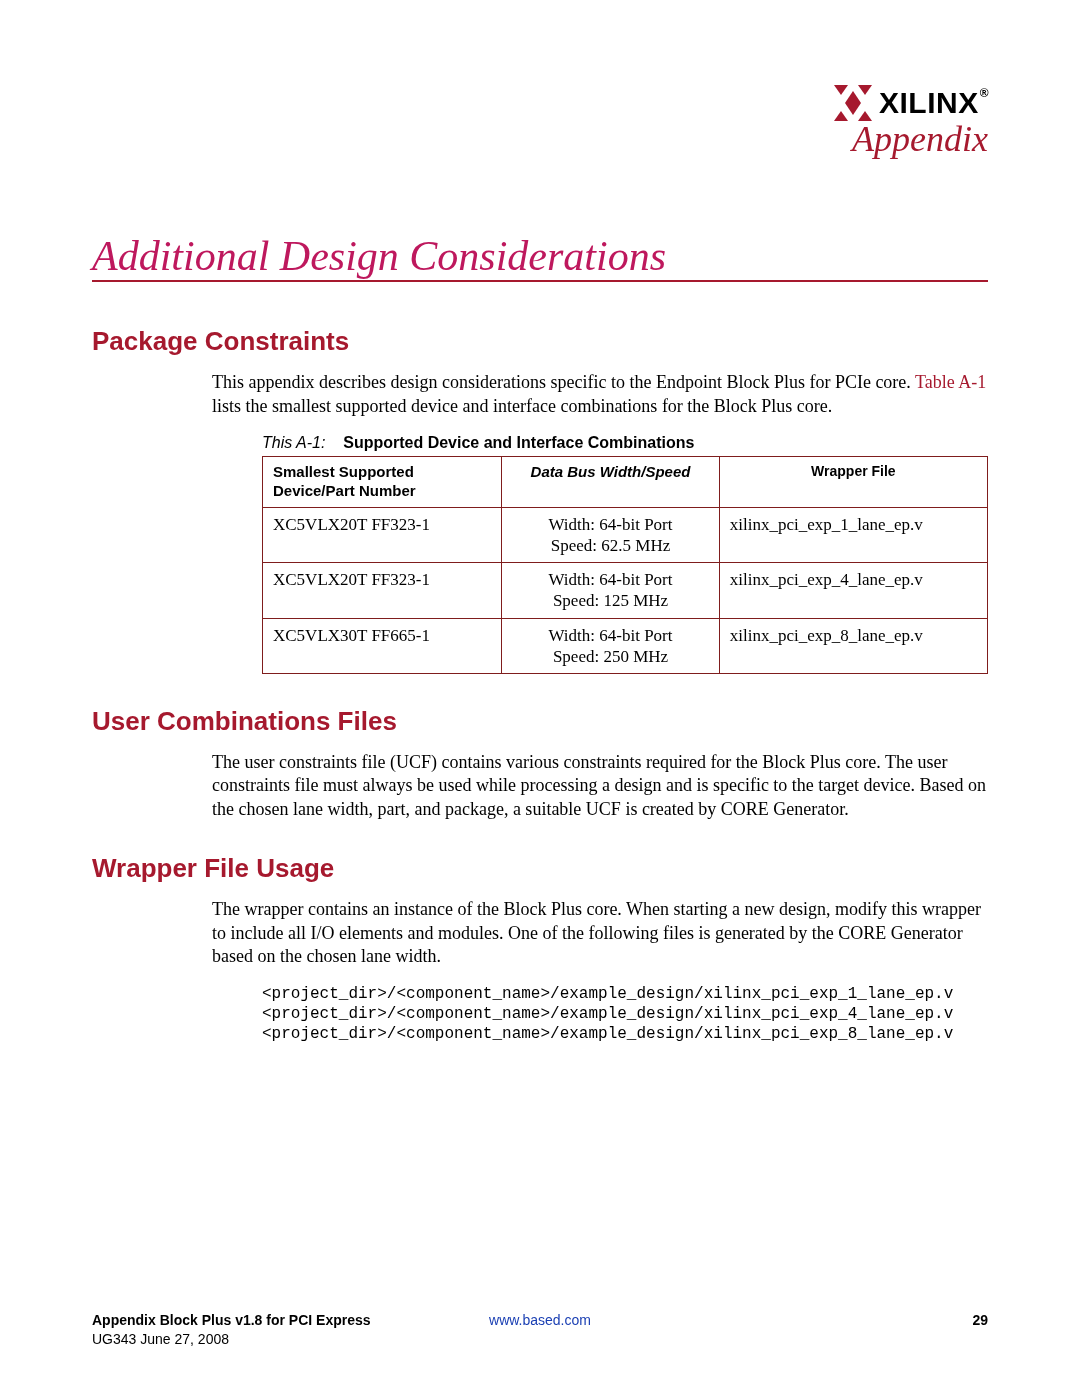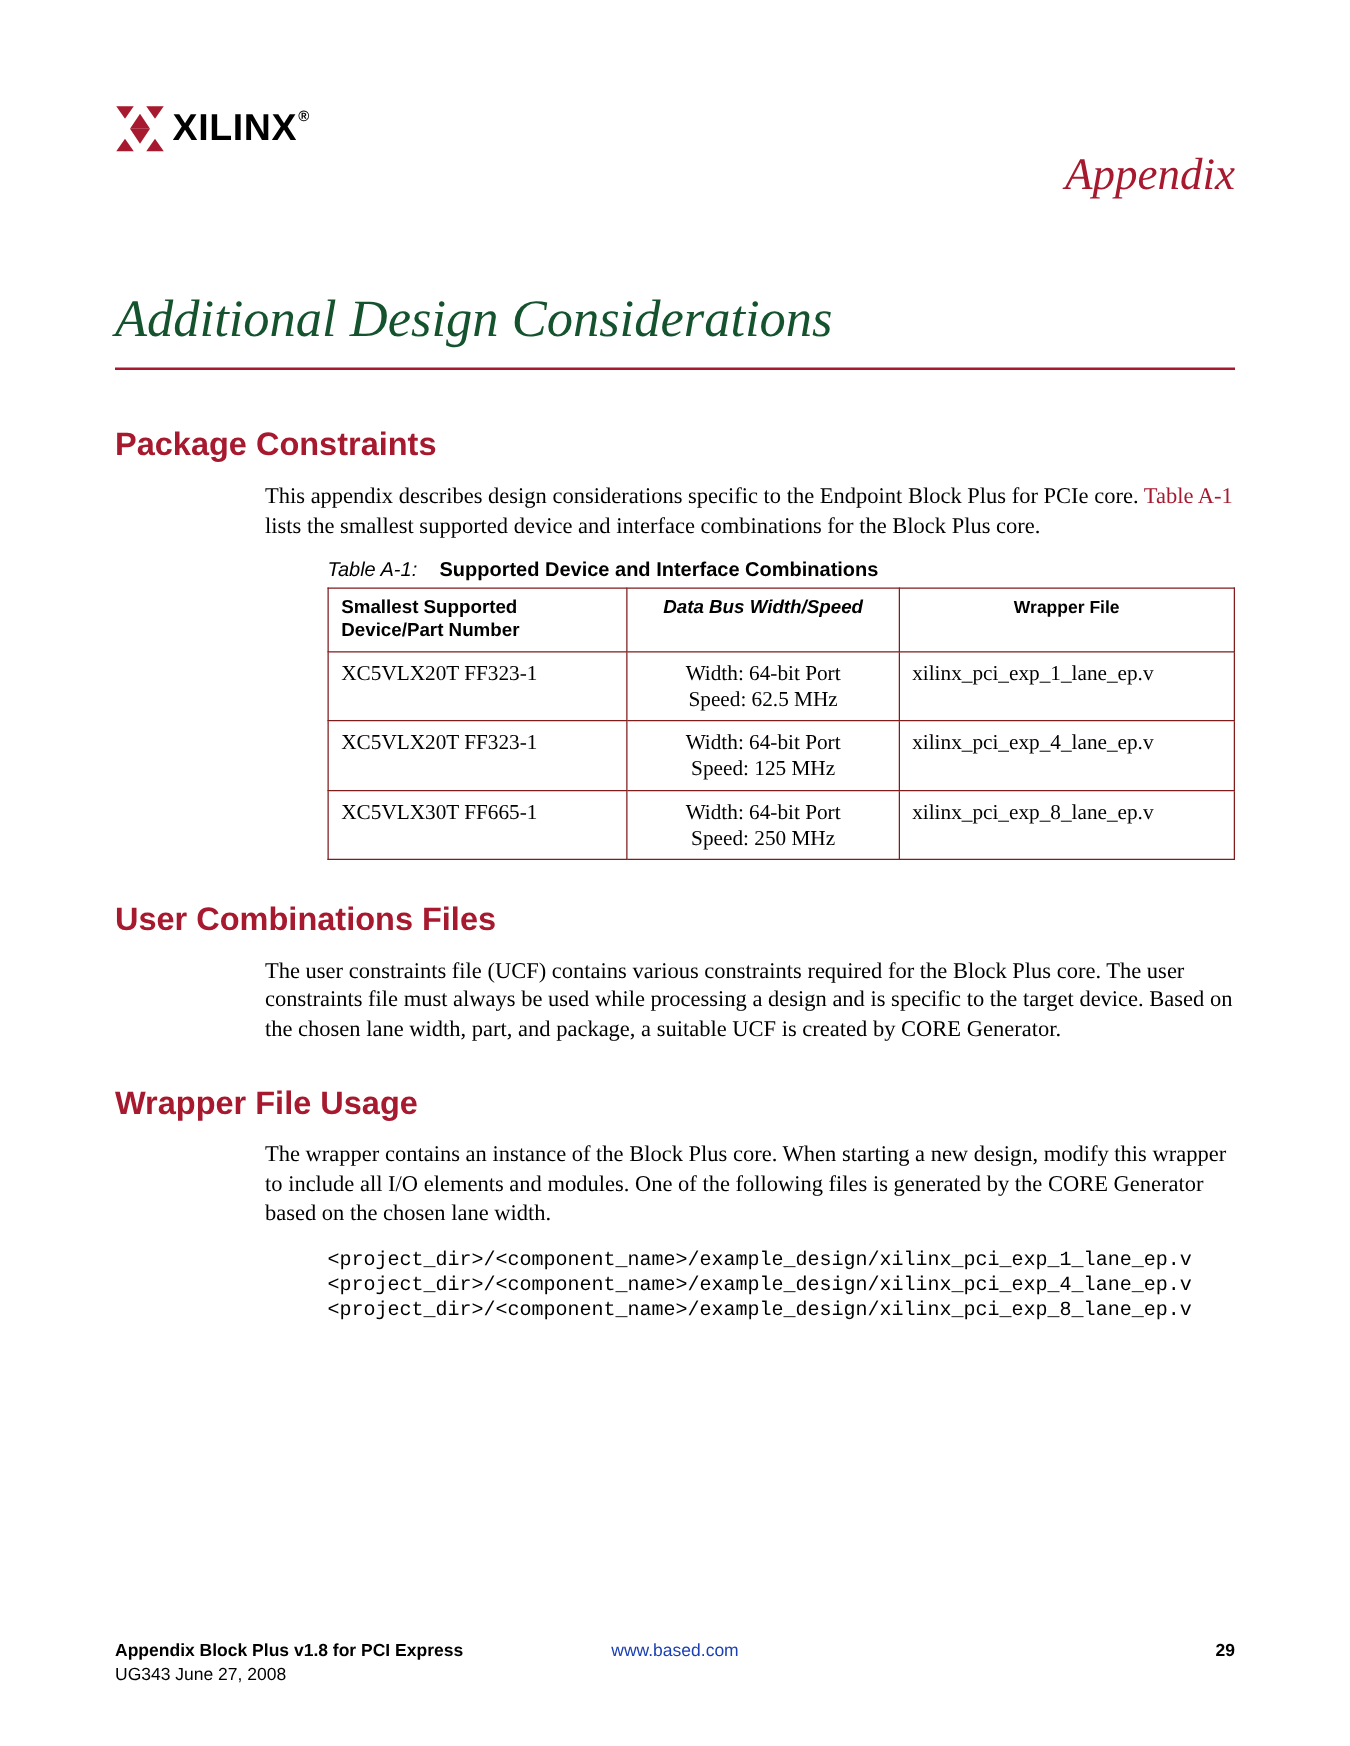--- a/index.html
+++ b/index.html
@@ -5,21 +5,21 @@
   * { box-sizing: border-box; margin: 0; padding: 0; }
   html, body { width: 1080px; background: #fff; }
   body {
     font-family: "Book Antiqua", Palatino, "Palatino Linotype", Georgia, serif;
     color: #000;
     padding: 84px 92px 40px 92px;
     position: relative;
     min-height: 1397px;
   }
 
-  .logo-row { height: 44px; margin-bottom: 10px; }
+  .logo-row { height: 44px; margin-bottom: 10px; text-align: right; }
   .logo { display: inline-block; vertical-align: top; }
   .brand {
     display: inline-block;
     font-family: Arial, Helvetica, sans-serif;
     font-weight: 700;
     font-size: 30px;
     letter-spacing: 0.5px;
     vertical-align: top;
     line-height: 38px;
     margin-left: 2px;
@@ -41,25 +41,25 @@
     font-family: "Book Antiqua", Palatino, "Palatino Linotype", Georgia, serif;
     color: #a6192e;
     font-size: 36px;
     margin-top: -20px;
     margin-bottom: 72px;
   }
 
   .chapter-title {
     font-style: italic;
     font-family: "Book Antiqua", Palatino, "Palatino Linotype", Georgia, serif;
-    color: #14532d;
+    color: #be185d;
     font-size: 42px;
     font-weight: 400;
     border-bottom: 2px solid #a6192e;
-    padding-bottom: 14px;
+    padding-bottom: 0;
     margin-bottom: 44px;
     line-height: 1.15;
   }
 
   .section-title {
     font-family: Arial, Helvetica, sans-serif;
     font-weight: 700;
     color: #a6192e;
     font-size: 26px;
     margin-top: 32px;
@@ -158,21 +158,21 @@
 
 <h1 class="chapter-title">Additional Design Considerations</h1>
 
 <h2 class="section-title">Package Constraints</h2>
 <p class="body-text">
   <span>This appendix describes design considerations specific to the Endpoint Block Plus for PCIe core. </span><span class="xref">Table A-1</span><span> lists the smallest supported device and interface combinations for the Block Plus core.</span>
 </p>
 
 <div class="table-block">
   <div class="table-caption">
-    <span class="num">Table A-1:</span>
+    <span class="num">This A-1:</span>
     <span>&nbsp;&nbsp;</span>
     <span class="cap">Supported Device and Interface Combinations</span>
   </div>
   <table class="dev">
     <thead>
       <tr>
         <th class="c1">Smallest Supported Device/Part Number</th>
         <th class="c2">Data Bus Width/Speed</th>
         <th class="c3">Wrapper File</th>
       </tr>

